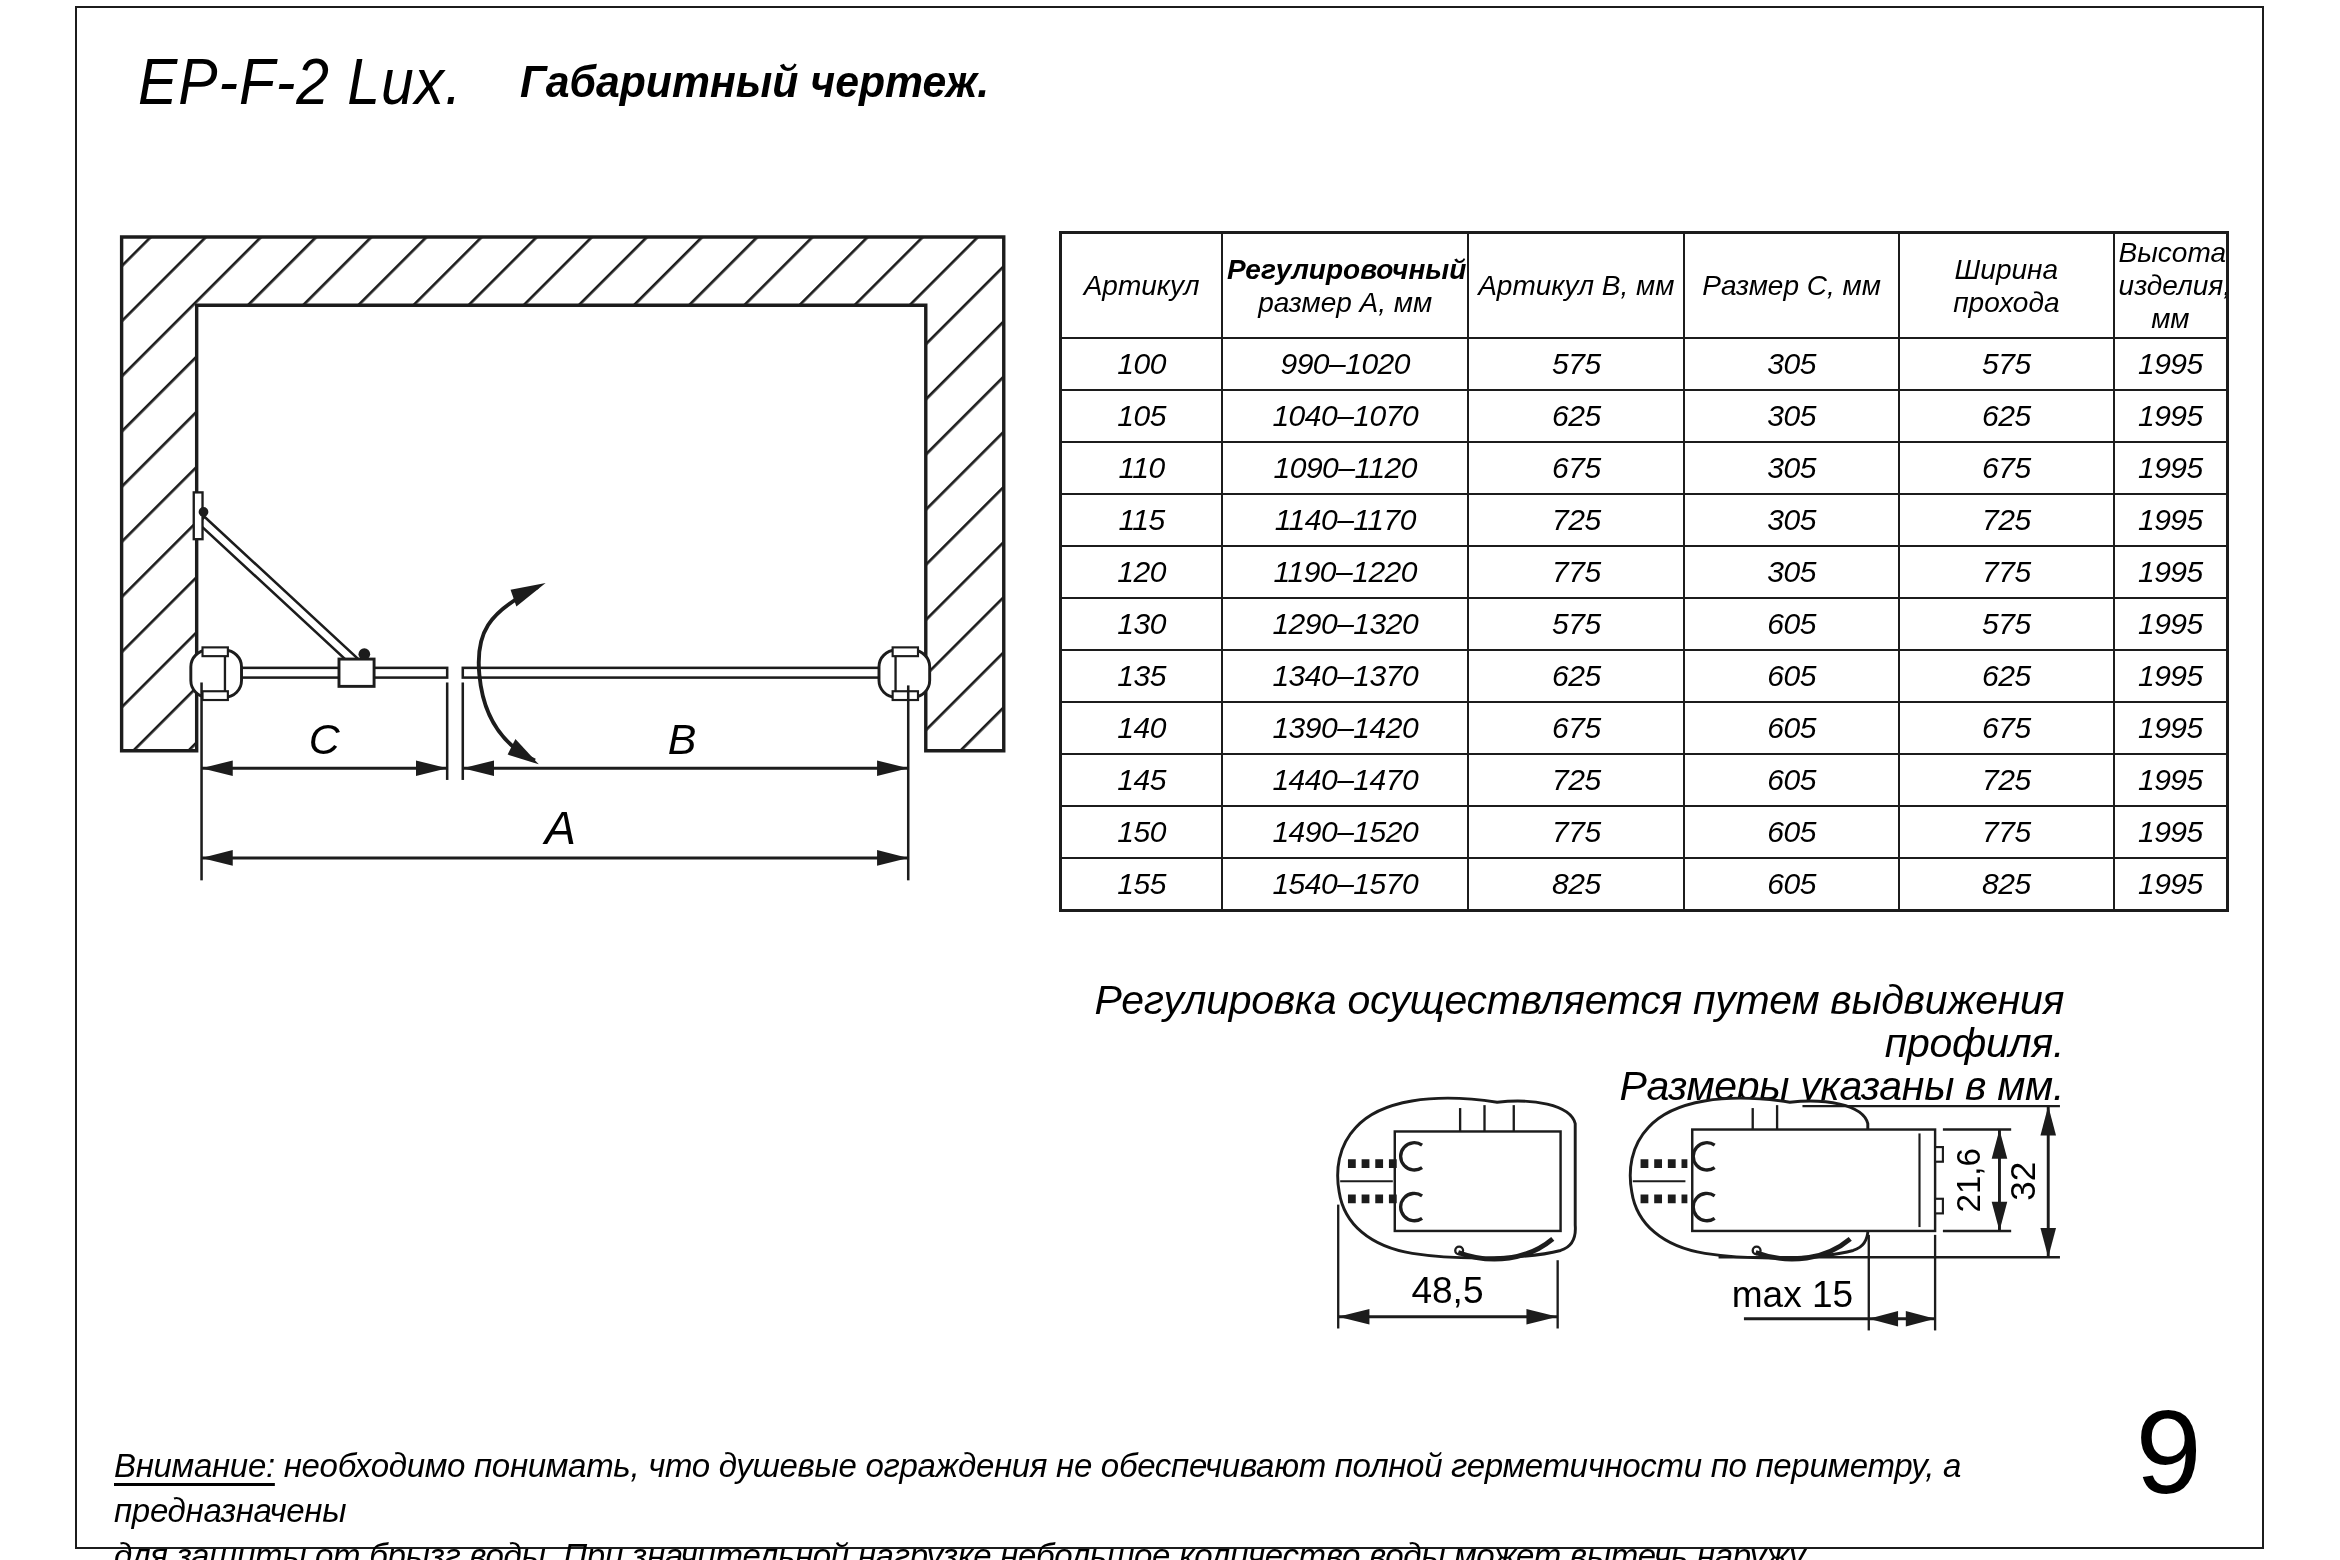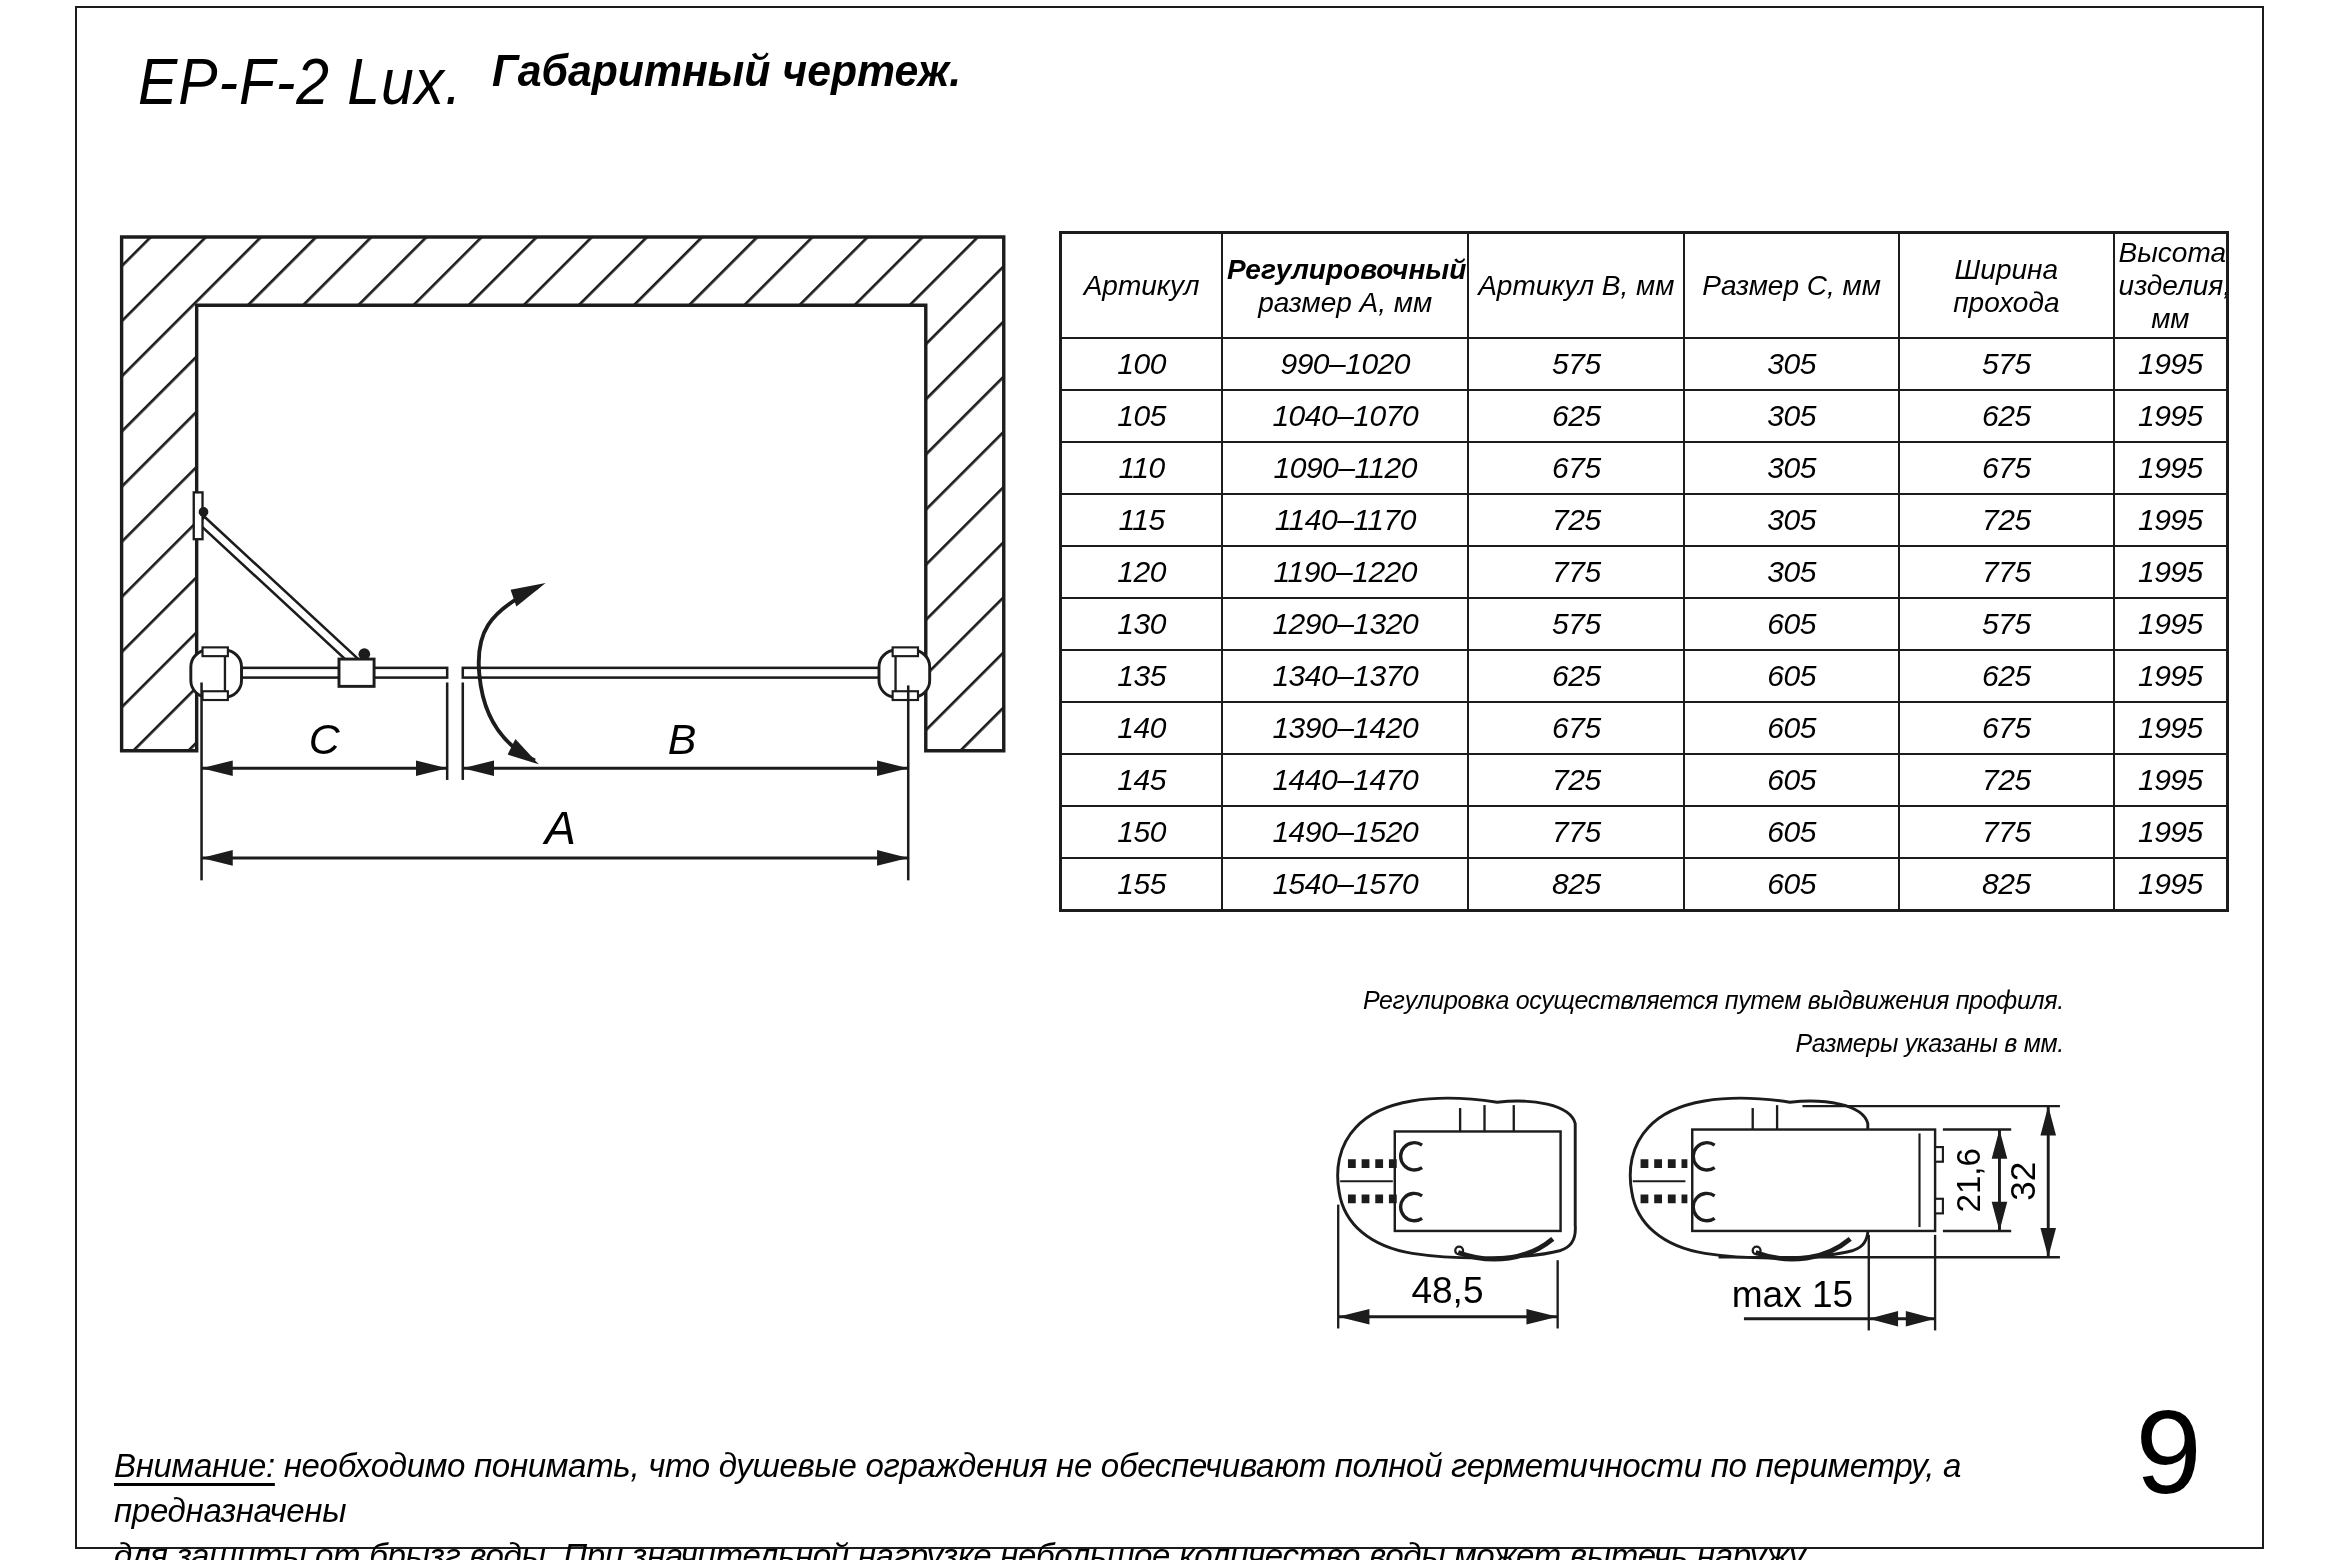--- a/index.html
+++ b/index.html
@@ -5,21 +5,21 @@
   html,body{margin:0;padding:0;}
   body{
     width:2341px;height:1560px;position:relative;background:#ffffff;
     font-family:"Liberation Sans", sans-serif;color:#000;overflow:hidden;
   }
   .page-frame{
     position:absolute;left:75px;top:5.9px;width:2189px;height:1543px;
     border:2.9px solid #1c1c1c;box-sizing:border-box;background:#fff;
   }
   .title-row{
-    position:absolute;left:138px;top:45px;display:flex;align-items:flex-start;gap:2px;
+    position:absolute;left:138px;top:45px;display:flex;align-items:center;gap:30px;
     white-space:nowrap;
   }
   .title-model{
     font-size:64px;font-style:italic;font-weight:500;letter-spacing:1px;
     transform:scaleX(.92);transform-origin:left bottom;
   }
   .title-caption{
     font-size:45px;font-style:italic;font-weight:700;letter-spacing:0px;
     transform:scaleX(.95);transform-origin:left bottom;
   }
@@ -35,21 +35,21 @@
   .spec-table{border:3.9px solid #1c1c1c;}
   .spec-table thead th{
     height:103px;font-size:28px;font-weight:400;line-height:33px;
     border-bottom:2.9px solid #1c1c1c;
   }
   .spec-table tbody td{height:46px;font-size:30px;letter-spacing:-0.5px;}
   .hdr-bold{font-weight:700;display:block;}
   .hdr-rest{display:block;}
   .notes{
     position:absolute;left:1073px;top:979px;width:991px;text-align:right;
-    font-style:italic;font-size:25px;line-height:43px;letter-spacing:-0.3px;
+    font-style:italic;font-size:41px;line-height:43px;letter-spacing:-0.3px;
   }
   .warning{
     position:absolute;left:114px;top:1443px;width:1911px;
     font-style:italic;font-size:33px;line-height:45px;letter-spacing:-0.3px;
   }
   .warning .u{text-decoration:underline;text-underline-offset:5.9px;margin-top:20px;}
   .page-number{
     position:absolute;left:2105px;top:1383px;width:127px;text-align:center;
     font-size:119px;font-weight:400;
   }

